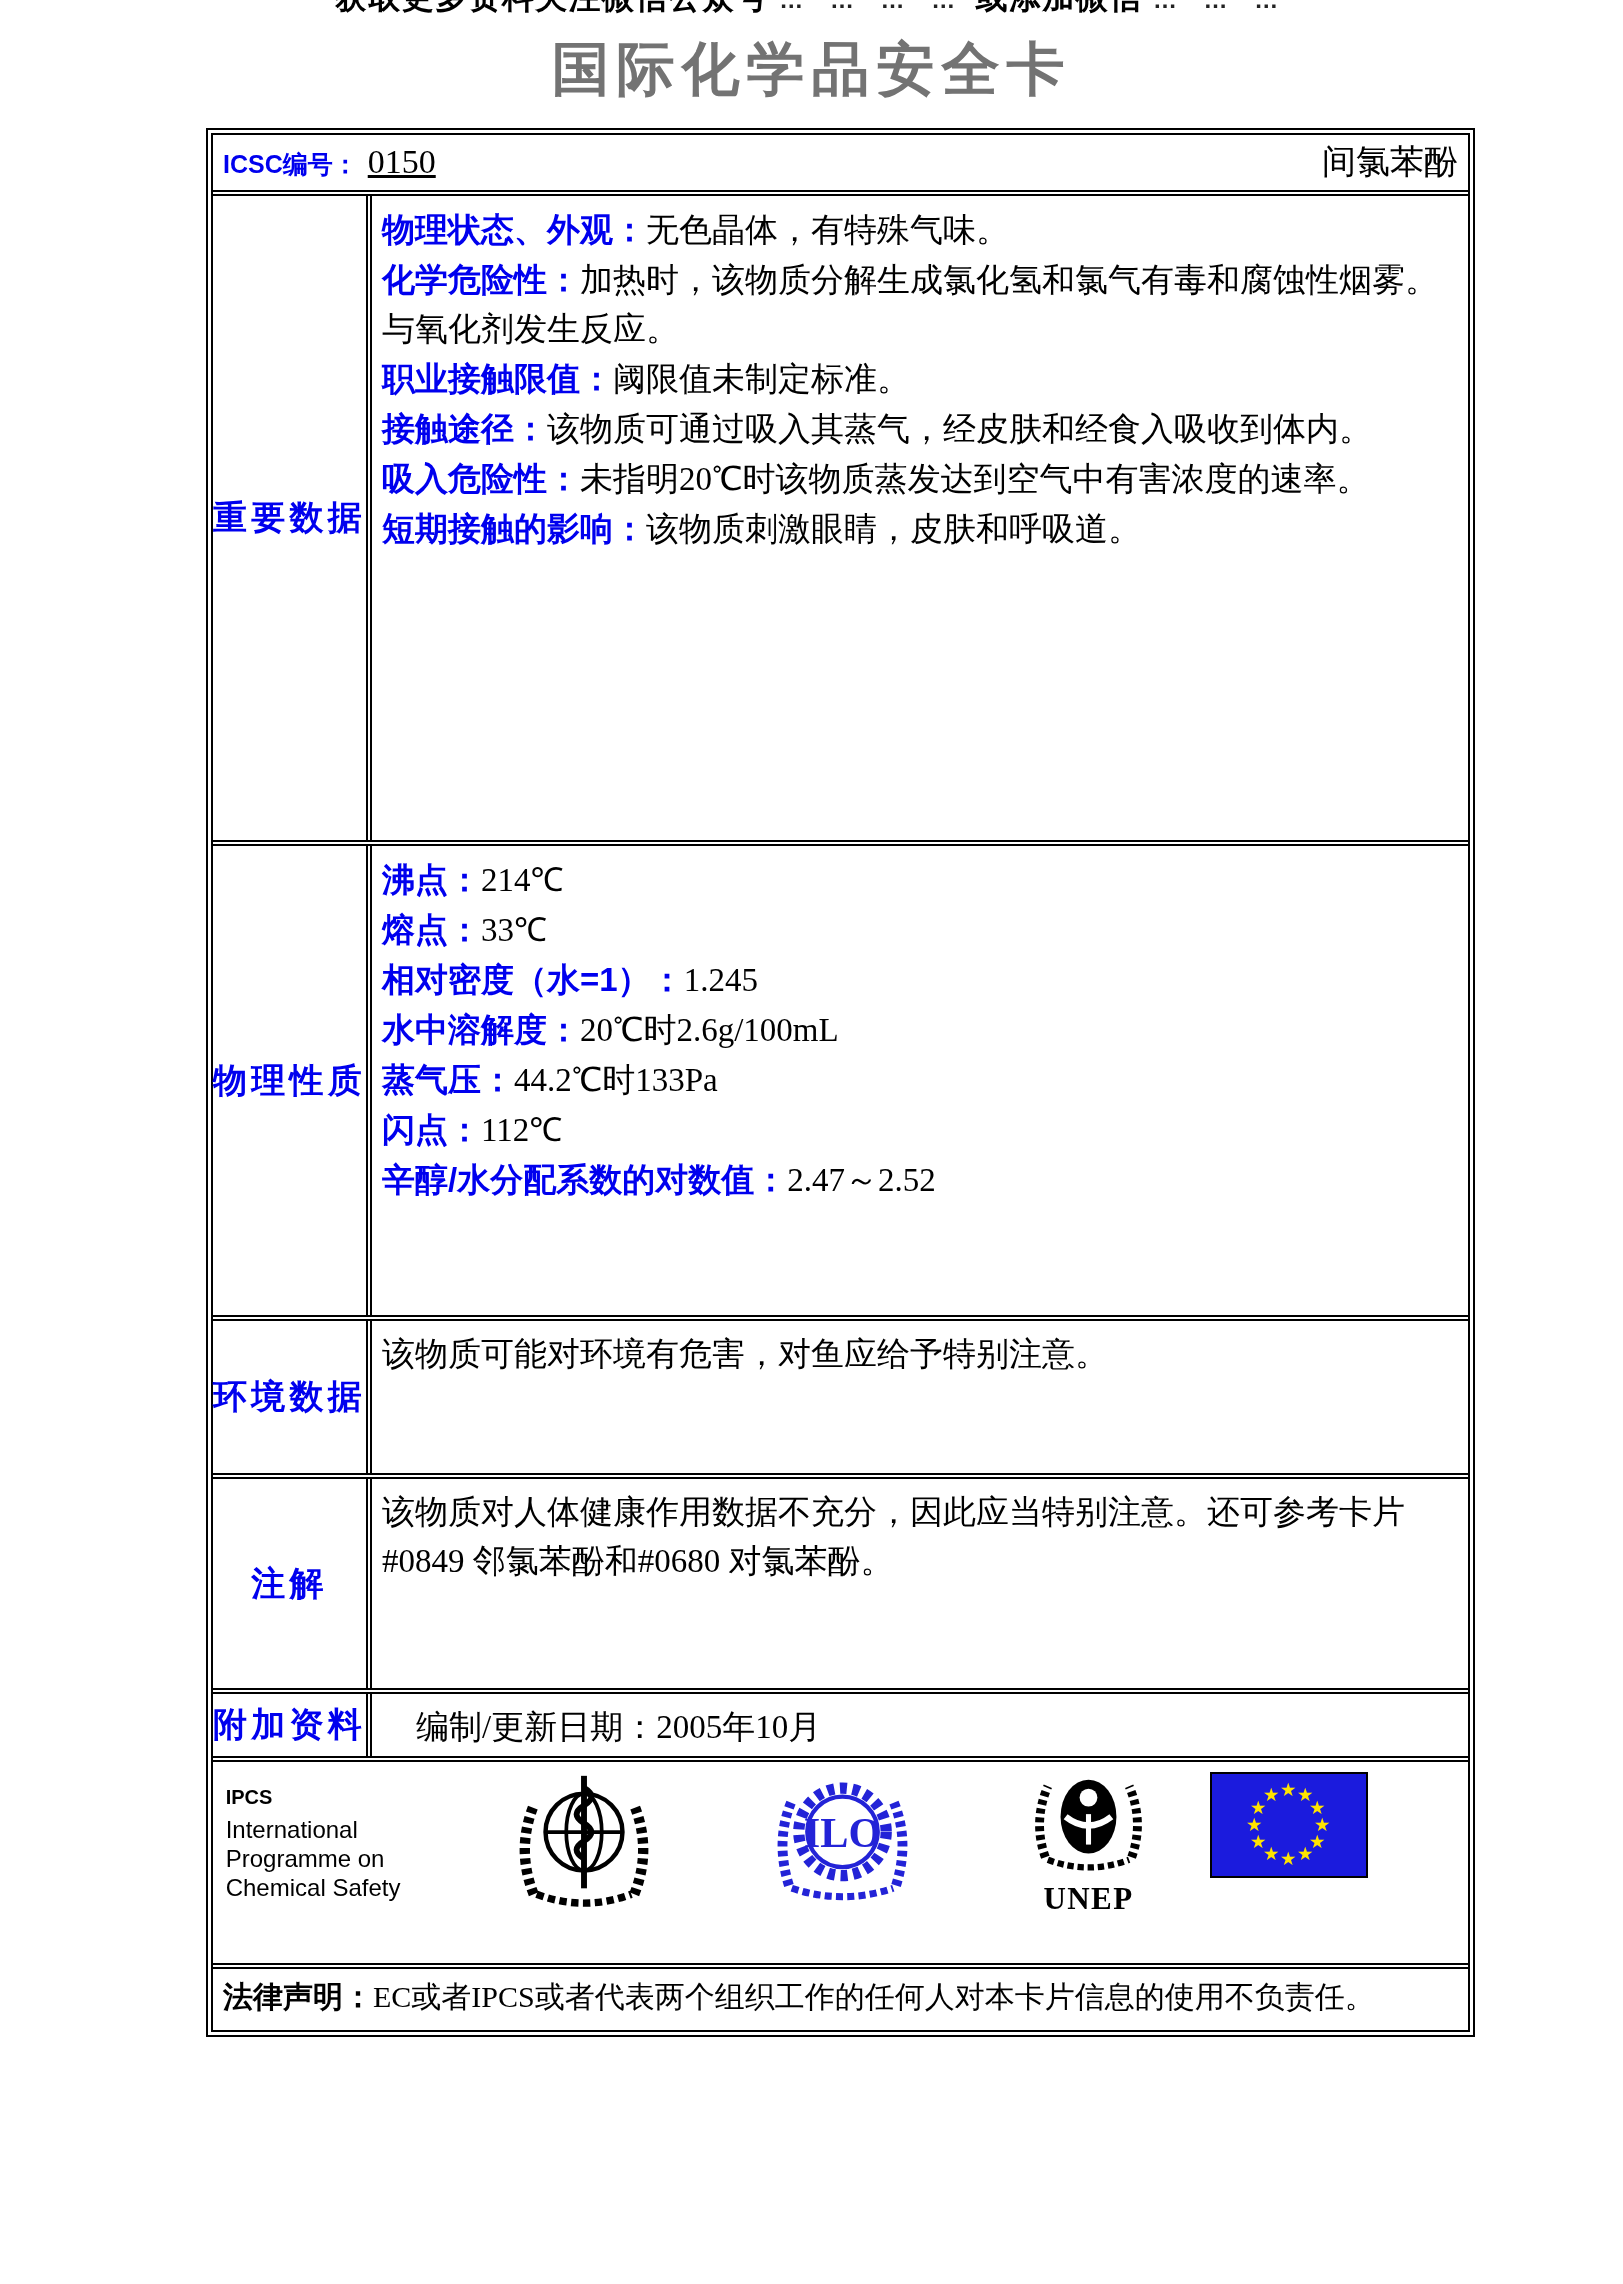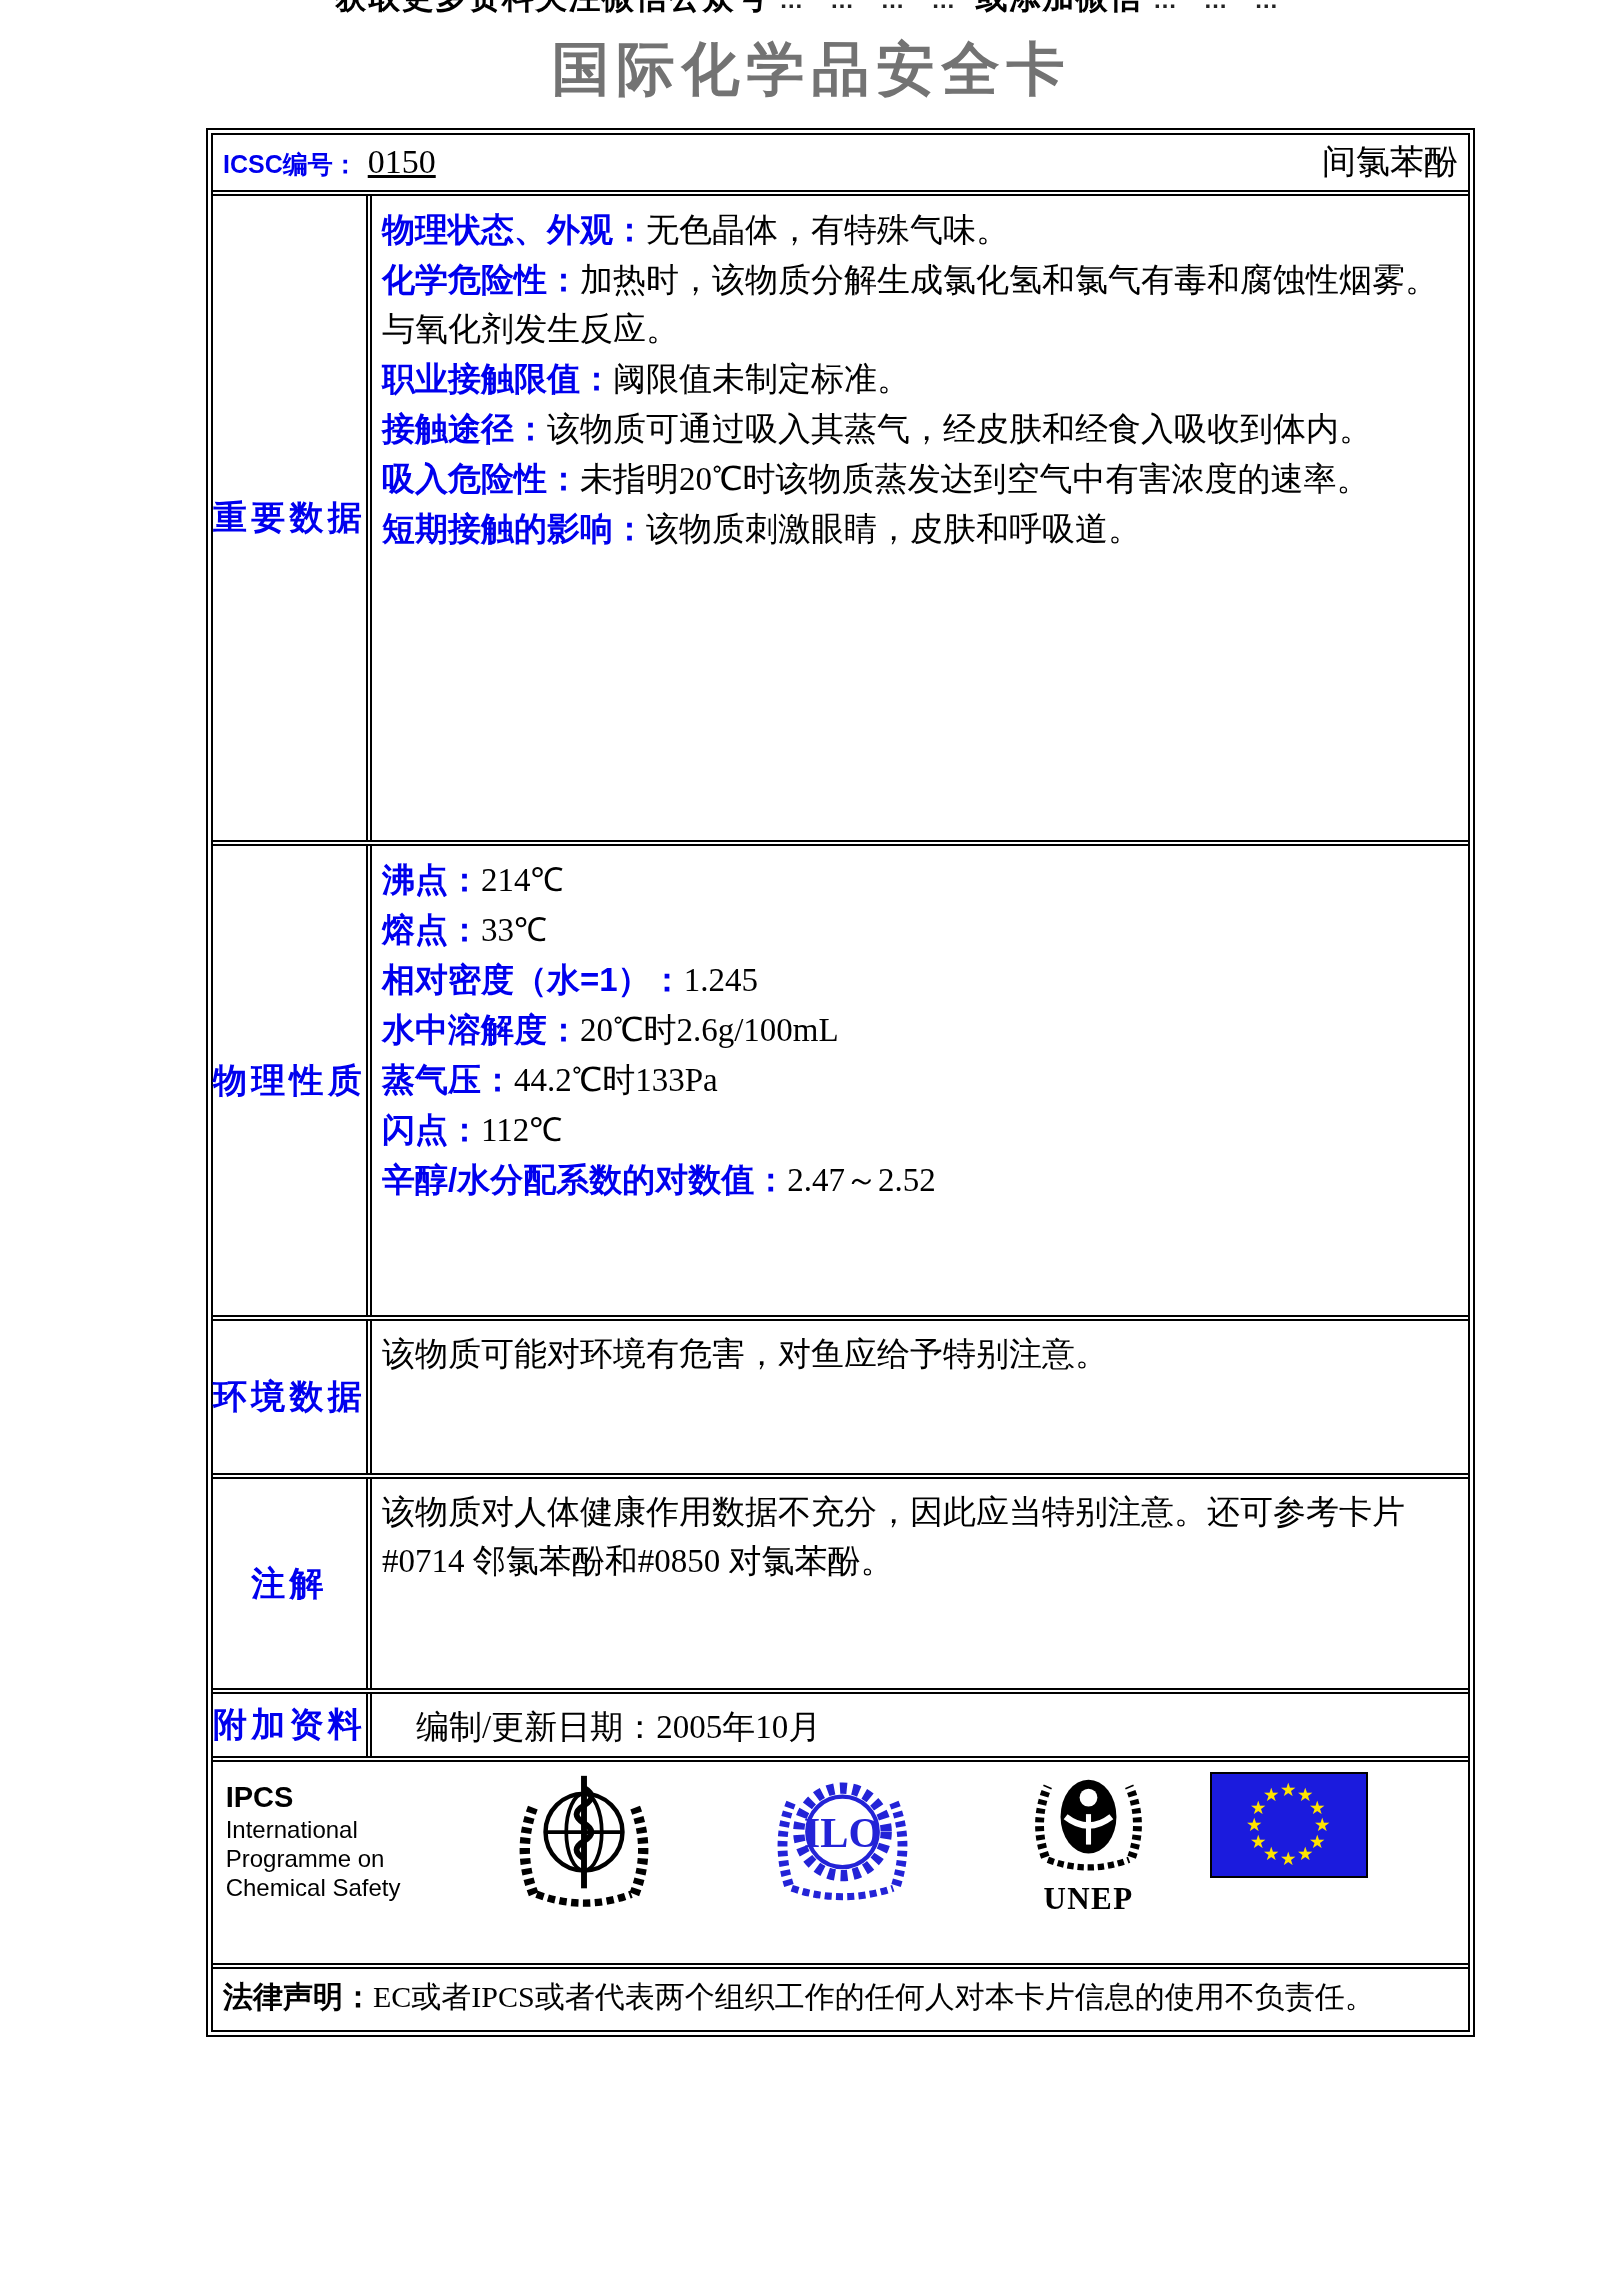--- a/index.html
+++ b/index.html
@@ -43,21 +43,21 @@
   .chem-name{font-family:"Liberation Serif",serif;}
   
   .h-important{height:630px;}
   .h-physical{height:455px;}
   .h-env{height:138px;}
   .h-notes{height:195px;}
   .h-additional{height:47px;padding-left:44px;}
   
   .logos-cell{position:relative;height:201px;flex:1;}
   .ipcs-block{position:absolute;left:12.7px;top:18.4px;font-family:"Liberation Sans",sans-serif;}
-  .ipcs-block .big{font-size:29px;font-weight:bold;line-height:35px;}
+  .ipcs-block .big{font-size:20px;font-weight:bold;line-height:35px;}
   .ipcs-block .small{font-size:24px;line-height:29px;}
   .logo{position:absolute;}
   .who-logo{left:297px;top:2.8px;}
   .ilo-logo{left:559px;top:5.6px;}
   .unep-logo{left:812px;top:1.4px;text-align:center;}
   .unep-word{font-family:"Liberation Serif",serif;font-weight:bold;font-size:31px;
     letter-spacing:1.4px;margin-top:-4.2px;}
   .eu-flag{left:997px;top:10px;width:154px;height:102px;background:#1b1bdd;
     border:2.1px solid #000;position:absolute;}
   .eu-flag .st{position:absolute;color:#ffe400;font-size:18.4px;line-height:18.4px;}
@@ -124,21 +124,21 @@
   <div class="row">
     <div class="label-cell">环境数据</div>
     <div class="content-cell h-env">
       <p class="kv"><span class="v">该物质可能对环境有危害，对鱼应给予特别注意。</span></p>
     </div>
   </div>
 
   <div class="row">
     <div class="label-cell">注解</div>
     <div class="content-cell h-notes">
-      <p class="kv"><span class="v">该物质对人体健康作用数据不充分，因此应当特别注意。还可参考卡片#0714 邻氯苯酚和#0850 对氯苯酚。</span></p>
+      <p class="kv"><span class="v">该物质对人体健康作用数据不充分，因此应当特别注意。还可参考卡片#0849 邻氯苯酚和#0680 对氯苯酚。</span></p>
     </div>
   </div>
 
   <div class="row">
     <div class="label-cell">附加资料</div>
     <div class="content-cell h-additional">
       <p class="kv"><span class="v">编制/更新日期：2005年10月</span></p>
     </div>
   </div>
 

